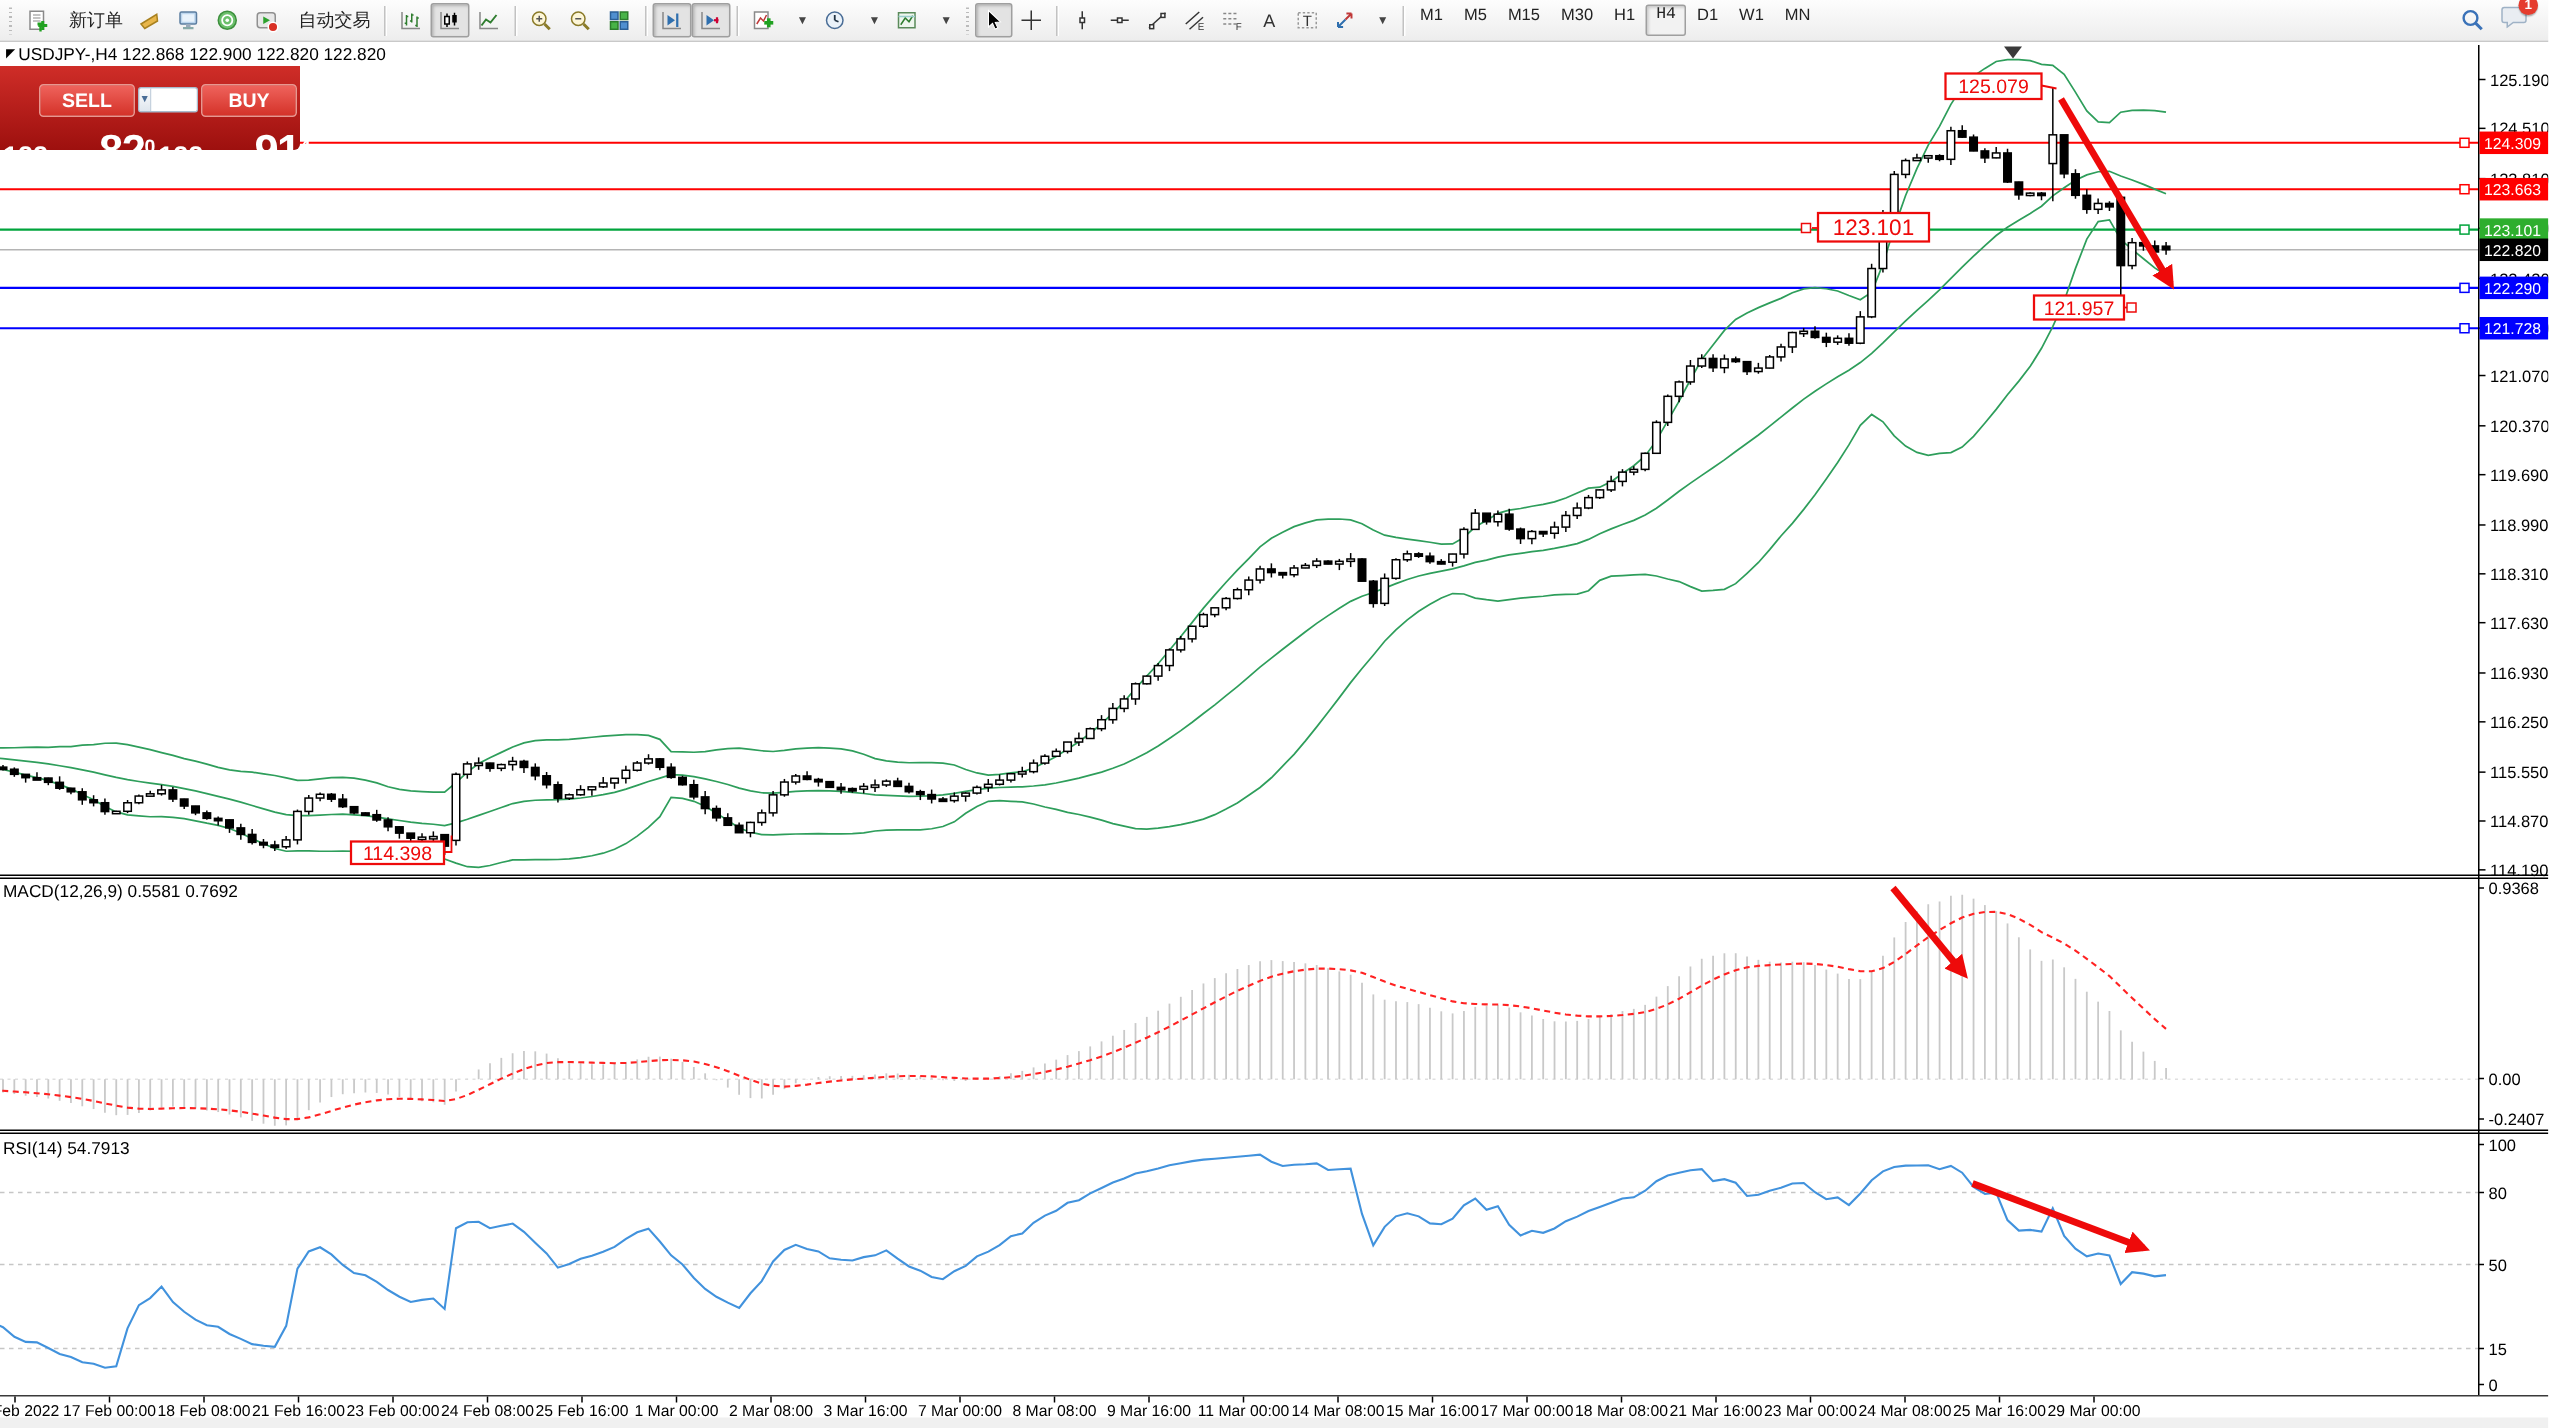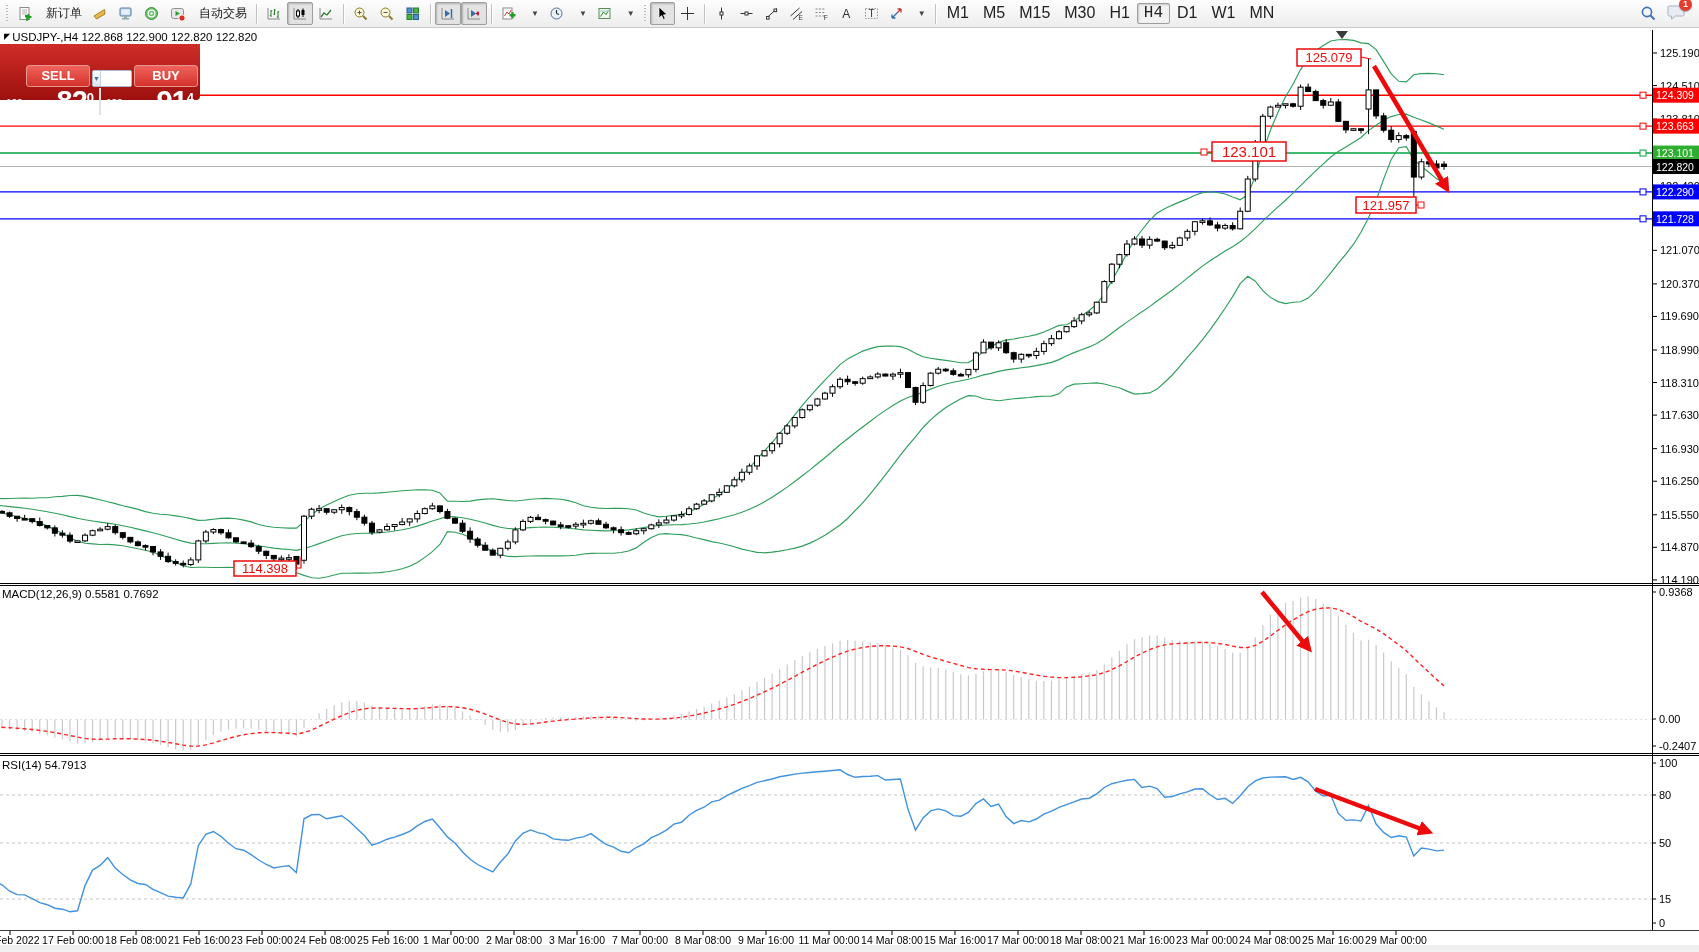--- a/index.html
+++ b/index.html
@@ -14,53 +14,53 @@
   .grip { width:4px; height:18px; margin:0 3px;
     background-image:repeating-linear-gradient(#bbb 0 1px, transparent 1px 3px);
     background-size:2px 100%; background-repeat:no-repeat; background-position:1px 0; }
   .sep { width:1px; height:20px; background:#c2c2c2; box-shadow:1px 0 0 #fff; margin:0 4px; }
   .tb-btn { height:23px; display:flex; align-items:center; gap:13px; padding:0 4px;
     border:1px solid transparent; border-radius:2px; font-size:12px; color:#222;
     cursor:default; white-space:nowrap; }
   .tb-btn.pressed { background:#e3e3e3; border:1px solid #9f9f9f;
     box-shadow:inset 1px 1px 2px rgba(0,0,0,.22); }
   .caret { font-size:8px; color:#444; margin-left:1px; }
-  .tf-btn { height:21px; padding:0 6px; font-size:16px; color:#222;
+  .tf-btn { height:21px; padding:0 6px; font-size:11px; color:#222;
     border:1px solid transparent; border-radius:2px; }
   .tf-btn.pressed { background:#f2f2f2; border:1px solid #9f9f9f;
     box-shadow:inset 1px 1px 2px rgba(0,0,0,.18);font-family:Liberation Mono, monospace; }
   #tb-right { margin-left:auto; display:flex; align-items:center; gap:10px; padding-right:8px; }
   .badge-count { position:absolute; right:-7px; top:-6px; background:#e53c2e; color:#fff;
     border-radius:50%; width:13px; height:13px; font-size:9px; line-height:13px;
     text-align:center; font-weight:bold; box-shadow:0 1px 1px rgba(0,0,0,.3); }
 
   
   #chart { position:absolute; left:0; top:0; z-index:1; }
   #symbol-title { position:absolute; left:4px; top:31px; z-index:6; font-size:11.5px;
     color:#000; letter-spacing:0; }
   #symbol-title .mk { font-size:8px; vertical-align:2px; margin-right:2px; }
 
   
   #ticket { position:absolute; left:0; top:44px; width:200px; height:56px; z-index:20;
     background:linear-gradient(#cf2d28,#9d100e); border-radius:0 0 4px 0; padding:2px; }
-  #ticket-top { display:flex; align-items:flex-end; gap:2px; height:41px;padding-left:24px; }
+  #ticket-top { display:flex; align-items:center; gap:2px; height:41px;padding-left:24px; }
   .tk-btn { flex:0 0 64px; border:1px solid #e89790; border-radius:3px; color:#fff;
     font-size:13px; font-weight:bold; background:linear-gradient(#ef635c,#d43229);
     text-align:center; line-height:20px; }
   .vol-wrap { flex:1; display:flex; align-items:stretch; background:#fff;
     border:1px solid #a9bccd; border-radius:2px; overflow:hidden; }
   .vspin { width:15px; border:none; background:linear-gradient(#fcfcfc,#dfe6ee);
     color:#4a6d96; font-size:7px; line-height:1; cursor:default; }
   .vspin.left { border-right:1px solid #c6d2de; }
   #vol-input { flex:1; border:none; outline:none; font-size:13px; text-align:right;
     padding-right:6px; font-family:"Liberation Sans",sans-serif; color:#000; }
   #ticket-prices { display:flex; height:27px; margin-top:1px; }
   .px { flex:1; position:relative; color:#fff; display:flex; align-items:flex-end;
     justify-content:center; padding-bottom:1px; }
-  .px .sm { font-size:10px; font-weight:bold; margin-right:2px; line-height:20px; }
+  .px .sm { font-size:18px; font-weight:bold; margin-right:2px; line-height:20px; }
   .px .bg { font-size:29px; font-weight:bold; line-height:26px; letter-spacing:-1px;margin-left:32px; }
   .px .sup { font-size:13px; font-weight:bold; position:relative; top:-9px; }
   .px-div { width:2px; background:#e9dede; margin:0 1px; }
 
   text { font-family:"Liberation Sans",sans-serif; }
 </style>
 </head>
 <body>
 
 <div id="stage">

